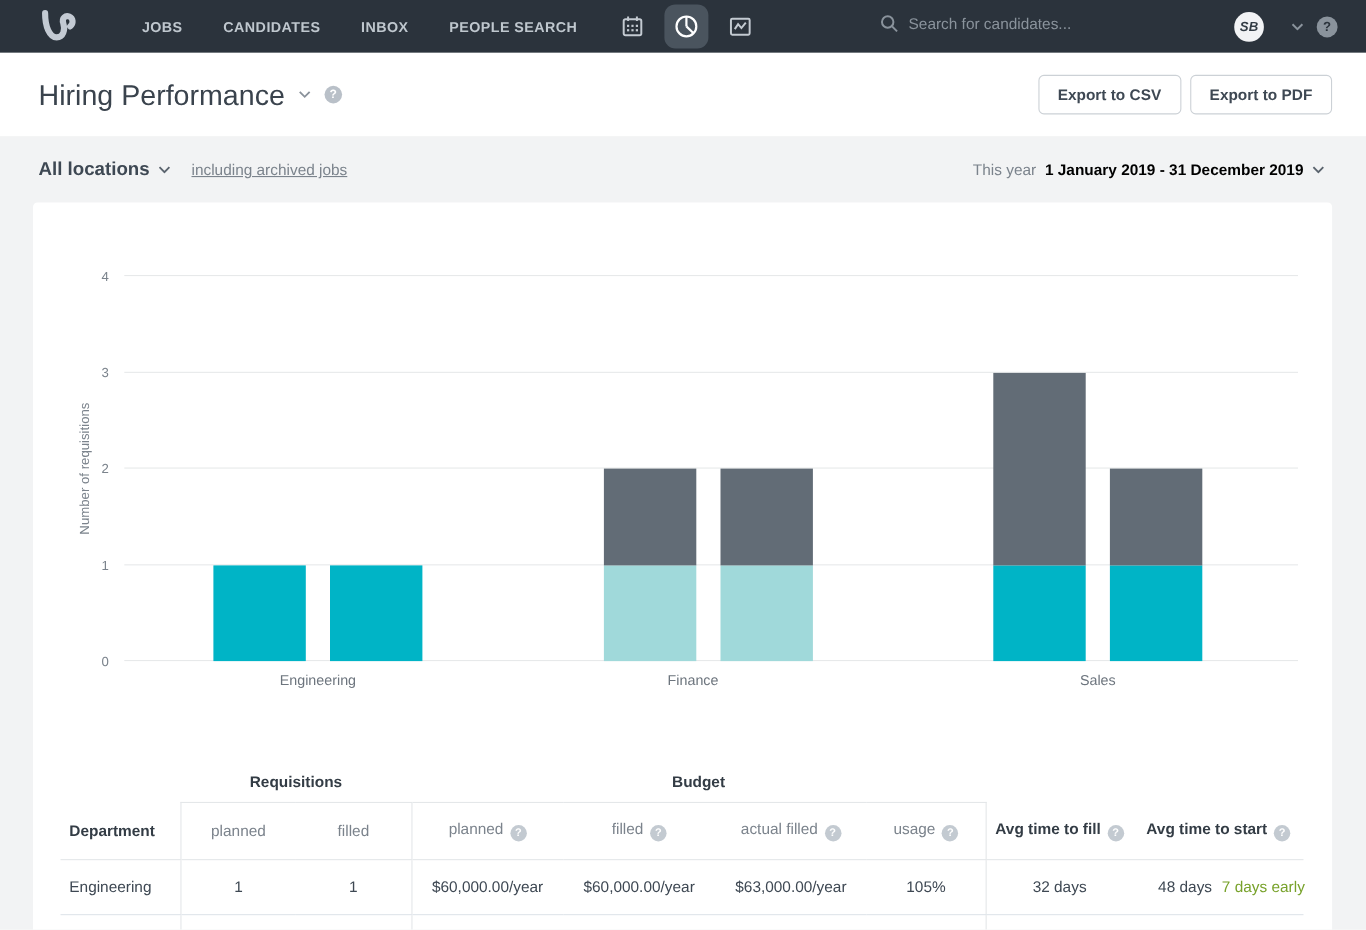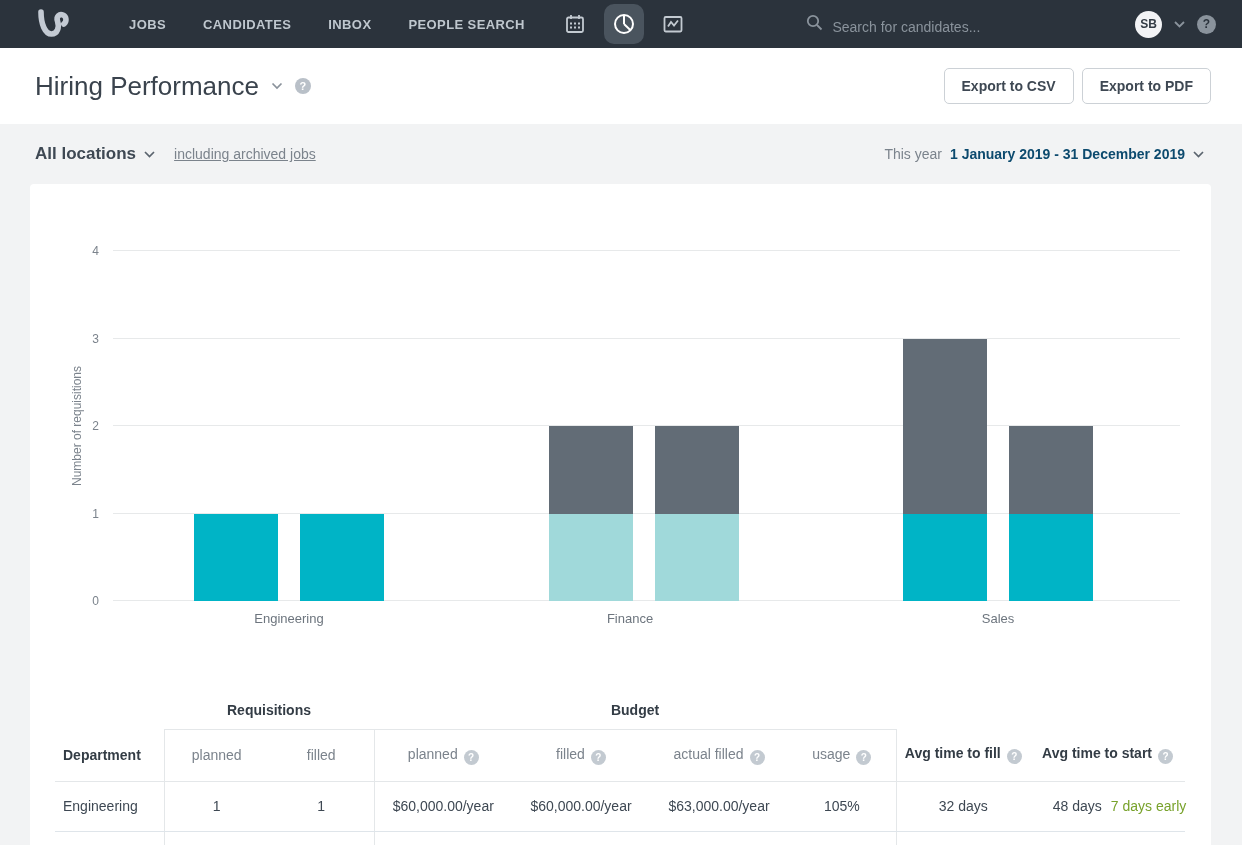--- a/index.html
+++ b/index.html
@@ -7,43 +7,43 @@
               font-family:"Liberation Sans", sans-serif; }
 
   
   .navbar { height:48px; background:#2b333c; display:flex; align-items:center; padding:0 26px 0 35px; }
   .logo { display:flex; align-items:center; }
   .nav-menu { display:flex; gap:37px; margin-left:56px; }
   .nav-item { color:#bfc7ce; font-size:13px; font-weight:700; letter-spacing:.4px; cursor:pointer; }
   .nav-icons { display:flex; align-items:center; gap:9px; margin-left:30px; }
   .icon-btn { width:40px; height:40px; border-radius:10px; display:flex; align-items:center; justify-content:center; cursor:pointer; }
   .icon-btn.active { background:#4a545e; }
-  .nav-search { margin-left:auto; display:flex; align-items:flex-end; gap:9px; width:215px; }
+  .nav-search { margin-left:auto; display:flex; align-items:flex-start; gap:9px; width:215px; }
   .nav-search input { background:transparent; border:none; outline:none; color:#dfe3e7; font-size:14px; width:175px; font-family:"Liberation Sans",sans-serif; }
   .nav-search input::placeholder { color:#8a939c; }
   .nav-right { margin-left:auto; display:flex; align-items:center; gap:12px; }
-  .avatar-wrap { display:flex; align-items:center; gap:12px; cursor:pointer; }
+  .avatar-wrap { display:flex; align-items:center; gap:25px; cursor:pointer;font-style:italic; }
   .avatar { width:27px; height:27px; border-radius:50%; background:#f2f3f5; color:#333c45; font-size:12px; font-weight:700; display:flex; align-items:center; justify-content:center; }
   .nav-help { width:19px; height:19px; border-radius:50%; background:#8a939c; color:#2b333c; font-size:12px; font-weight:700; display:flex; align-items:center; justify-content:center; cursor:pointer; }
 
   
   .page-header { height:76px; background:#fff; display:flex; align-items:center; padding:0 31px 0 35px; }
   .title-group { display:flex; align-items:center; gap:12px; cursor:pointer; }
   .page-title { font-size:26px; color:#3a434d; }
   .help-badge { width:16px; height:16px; border-radius:50%; background:#b9c0c8; color:#fff; font-size:11px; font-weight:700; display:flex; align-items:center; justify-content:center; cursor:pointer; }
   .export-btns { margin-left:auto; display:flex; gap:8px; }
   .btn { background:#fff; border:1px solid #ccd1d6; border-radius:5px; padding:9px 17px; font-size:14px; font-weight:700; color:#3e4853; cursor:pointer; font-family:"Liberation Sans",sans-serif; }
 
   
   .filter-bar { height:60px; display:flex; align-items:center; padding:0 38px 0 35px; background:#f2f3f4; }
   .loc-filter { display:flex; align-items:center; gap:8px; font-size:17px; font-weight:700; color:#3e4853; cursor:pointer; }
   .archived-link { margin-left:19px; font-size:14px; color:#7b838c; text-decoration:underline; cursor:pointer; }
   .period { margin-left:auto; display:flex; align-items:center; gap:8px; cursor:pointer; }
   .period-label { font-size:14px; color:#7b838c; }
-  .period-value { font-size:14px; font-weight:700; color:#0c4a6e; }
+  .period-value { font-size:14px; font-weight:700; color:#000000; }
 
   
   .card { margin:0 31px 0 30px; background:#fff; border-radius:4px; }
 
   
   .chart-wrap { position:relative; height:455px; }
   .plot { position:absolute; left:83px; top:67px; width:1067px; height:350px; }
   .gridline { position:absolute; left:0; width:100%; height:1px; background:#e7e9ea; }
   .ytick { position:absolute; left:-47px; width:33px; text-align:right; font-size:12px; color:#7b838c; height:16px; line-height:16px; }
   .bar-seg { position:absolute; }

